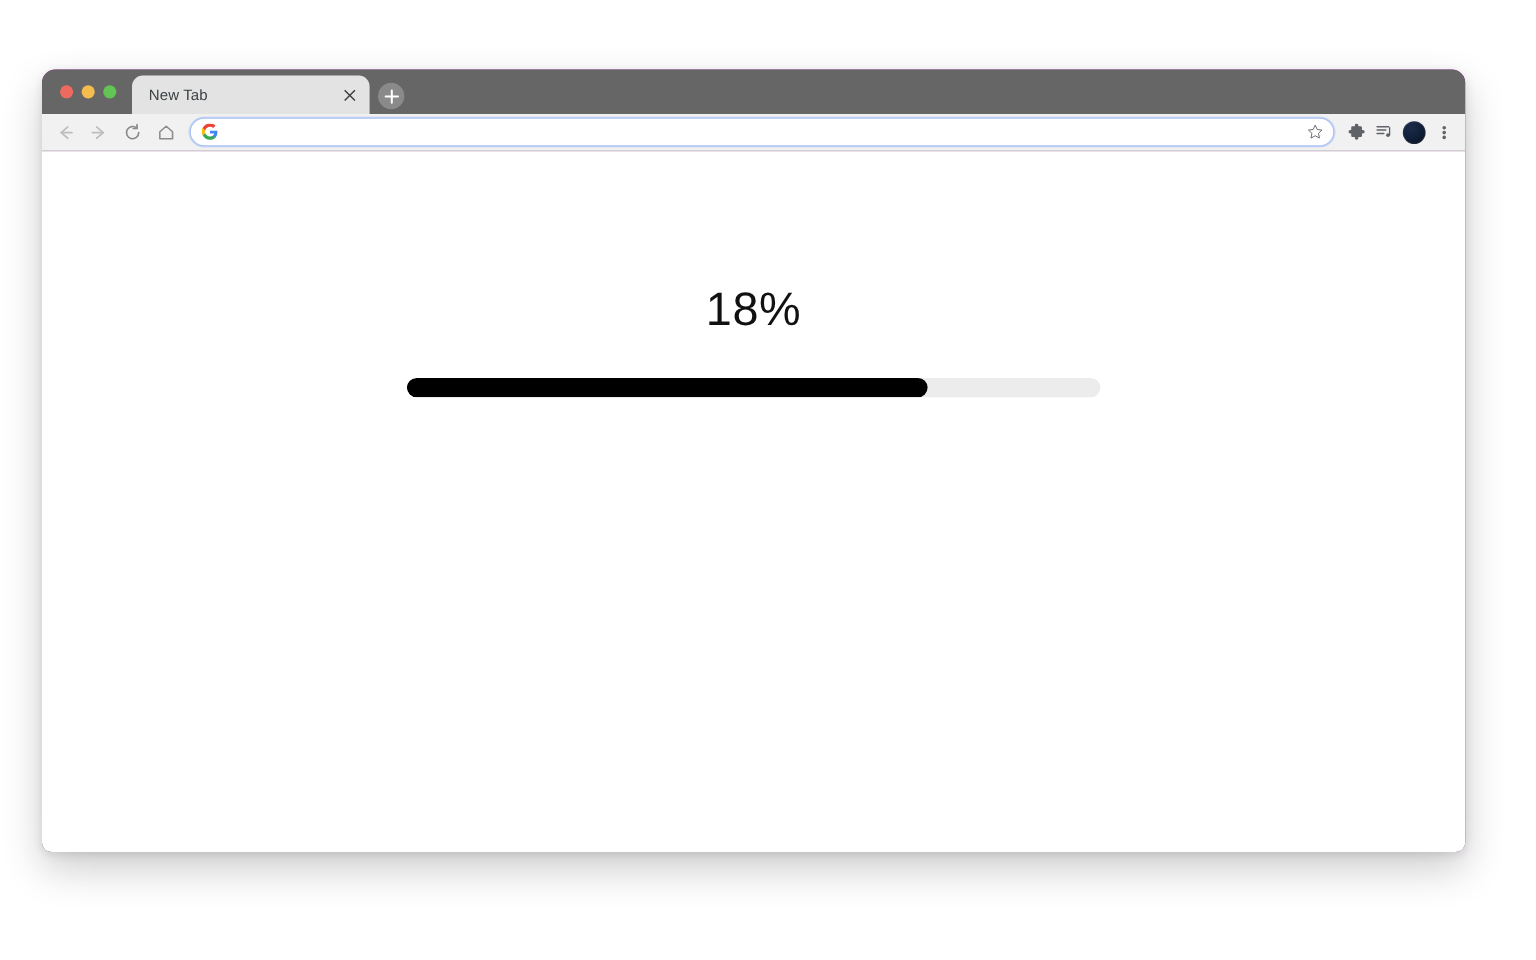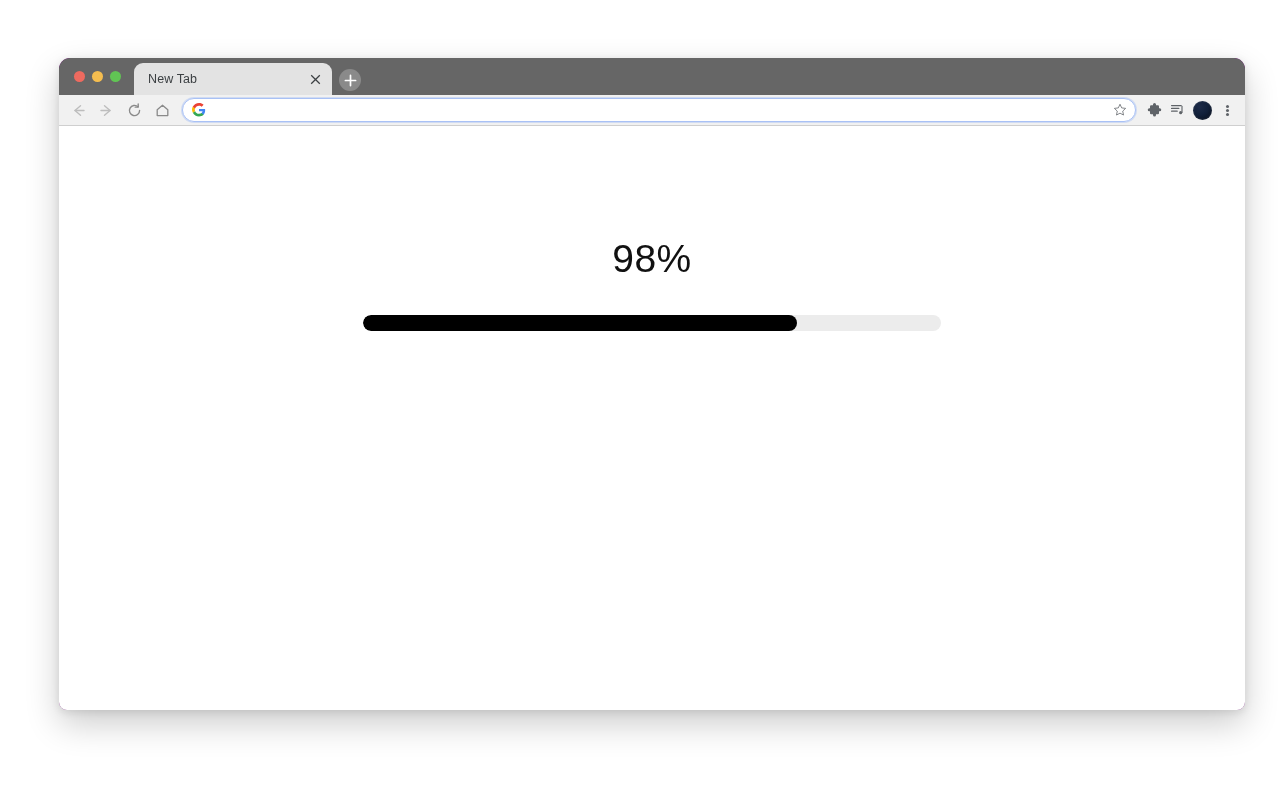--- a/index.html
+++ b/index.html
@@ -12,21 +12,21 @@
 
   body {
     background: #ffffff;
     font-family: "Liberation Sans", sans-serif;
     position: relative;
   }
 
   
   #browser-window {
     position: absolute;
-    left: 59px;
+    left: 35px;
     top: 58px;
     width: 1186px;
     height: 652px;
     border-radius: 11px 11px 8px 8px;
     background: #701a75;
     box-shadow: 0 14px 34px rgba(0,0,0,0.20), 0 2px 8px rgba(0,0,0,0.10);
     overflow: hidden;
   }
 
   
@@ -318,19 +318,19 @@
       <div>
         <div class="dot-v"></div>
         <div class="dot-v"></div>
         <div class="dot-v"></div>
       </div>
     </div>
   </div>
 
   <div id="page-content">
 
-    <div id="progress-percent-label">98%</div>
+    <div id="progress-percent-label">18%</div>
 
     <div id="progress-bar-track" role="progressbar" aria-valuenow="75" aria-valuemin="0" aria-valuemax="100" style="background: rgb(236, 236, 236);">
       <div id="progress-bar-fill" style="width: 75%; background: rgb(0, 0, 0);"></div>
     </div>
   </div>
 </div>
 
 </body></html>

